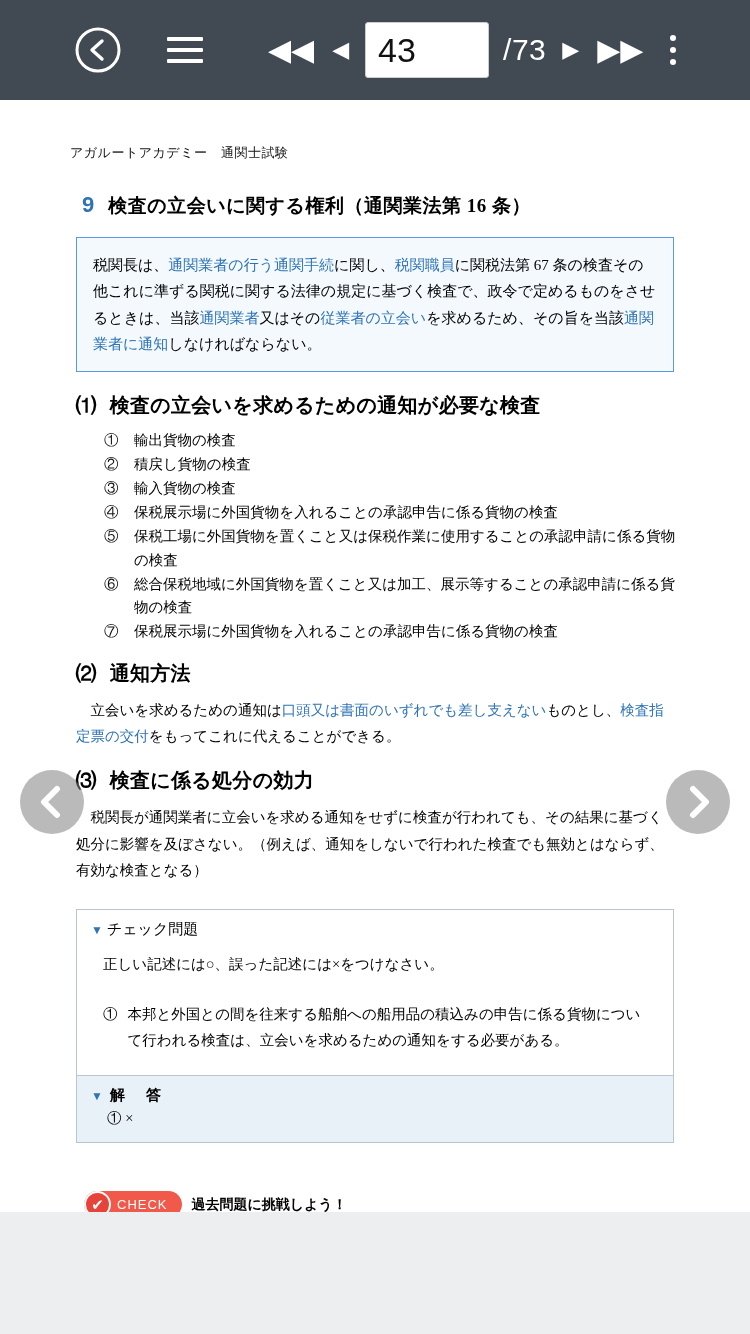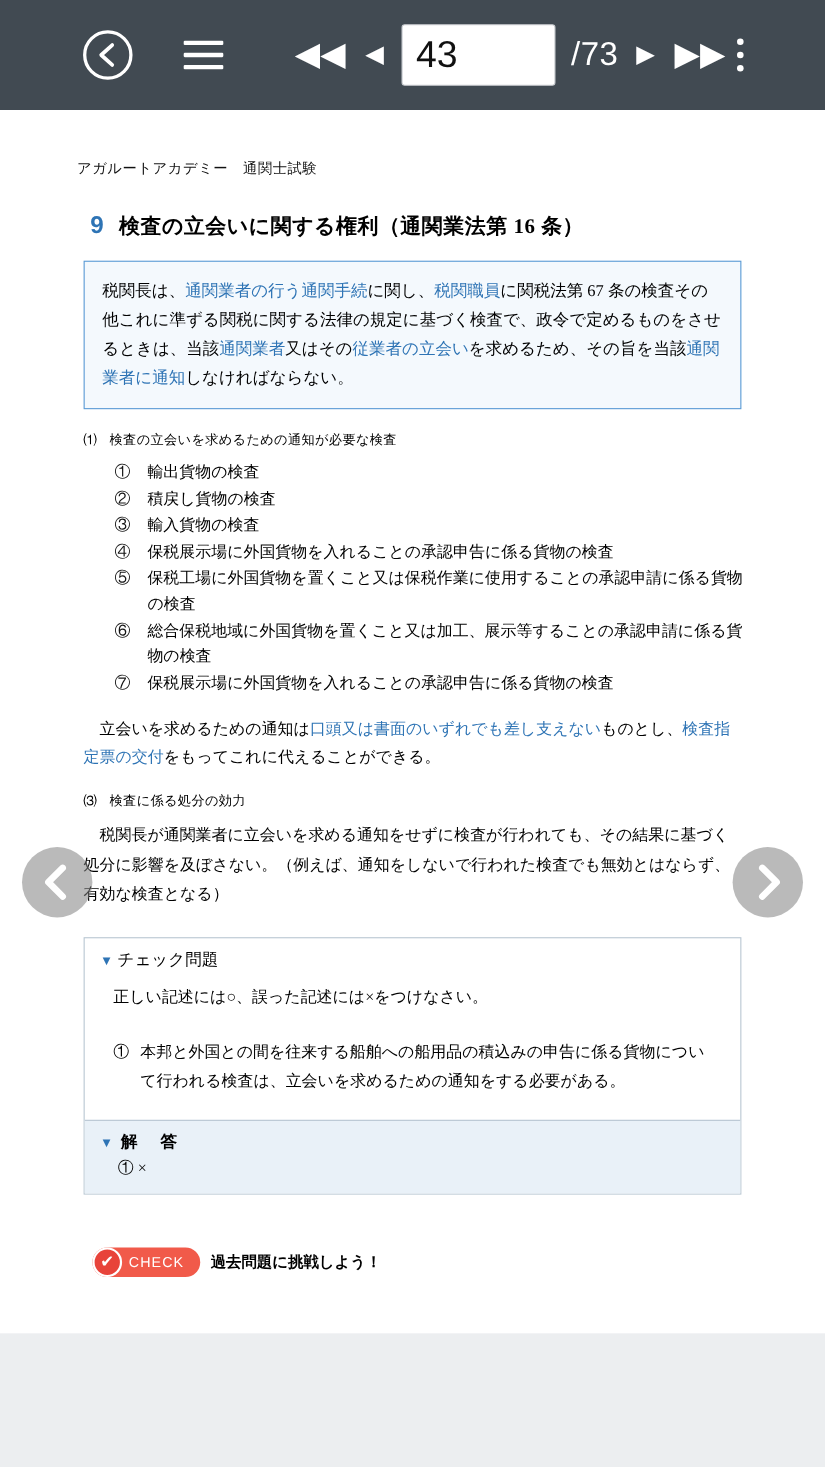--- a/index.html
+++ b/index.html
@@ -56,21 +56,21 @@
   .nav-btn {
     color: #ffffff;
     font-size: 30px;
     line-height: 1;
     padding: 0 8px;
     cursor: pointer;
     font-family: "DejaVu Sans", sans-serif;
   }
   .nav-btn.small { font-size: 22px; padding: 0 10px; }
   .page-input {
-    width: 140px;
+    width: 124px;
     height: 56px;
     background: #ffffff;
     border: 1px solid #c9ccd0;
     border-radius: 3px;
     margin: 0 6px;
     font-size: 34px;
     font-family: "Liberation Sans", sans-serif;
     color: #111111;
     text-align: left;
     padding: 0 12px;
@@ -136,22 +136,22 @@
     border: 1px solid #5b9bd5;
     background: #f4f9fd;
     padding: 14px 16px 14px 16px;
     font-size: 15px;
     line-height: 1.75;
     margin: 0 6px 20px 6px;
   }
   .b { color: #2e74b5; }
 
   .sub-head {
-    font-size: 12px;
-    font-weight: normal;
+    font-size: 20px;
+    font-weight: bold;
     margin: 0 0 10px 6px;
     letter-spacing: 0.3px;
   }
   .sub-head .mk { margin-right: 8px; }
   ol.plain { list-style: none; margin: 0 0 16px 0; padding: 0 0 0 34px; }
   ol.plain li {
     font-size: 14.5px;
     line-height: 1.65;
     display: flex;
     gap: 12px;
@@ -312,20 +312,24 @@
         <li>
           <span class="no">⑥</span>
           <span>総合保税地域に外国貨物を置くこと又は加工、展示等することの承認申請に係る貨物の検査</span>
         </li>
         <li>
           <span class="no">⑦</span>
           <span>保税展示場に外国貨物を入れることの承認申告に係る貨物の検査</span>
         </li>
       </ol>
 
+    <div class="sub-head">
+      <span class="mk">⑵</span>
+      <span>通知方法</span>
+    </div>
     <div class="para"><span id="sub2-text"><span>立会いを求めるための通知は</span><span class="b">口頭又は書面のいずれでも差し支えない</span><span>ものとし、</span><span class="b">検査指定票の交付</span><span>をもってこれに代えることができる。</span></span></div>
 
     <div class="sub-head">
       <span class="mk">⑶</span>
       <span>検査に係る処分の効力</span>
     </div>
     <div class="para">税関長が通関業者に立会いを求める通知をせずに検査が行われても、その結果に基づく処分に影響を及ぼさない。（例えば、通知をしないで行われた検査でも無効とはならず、有効な検査となる）</div>
 
     <div class="q-box">
       <div class="q-head">

